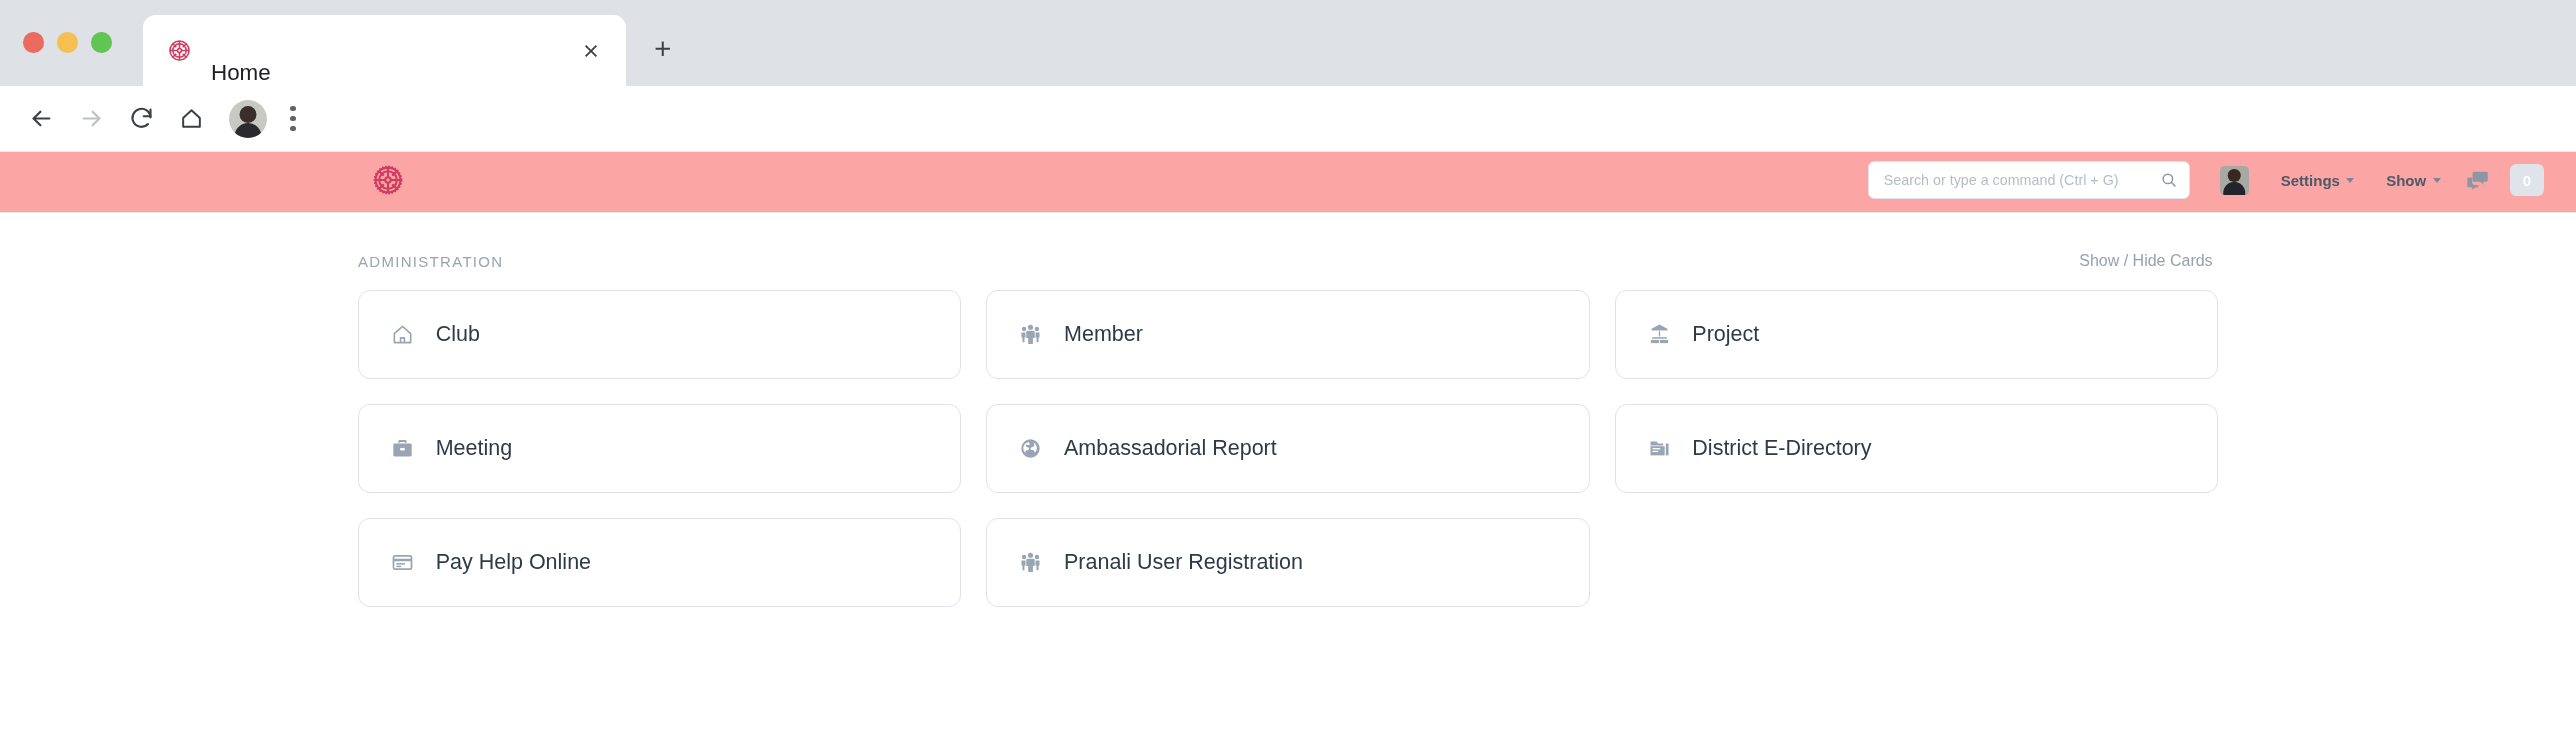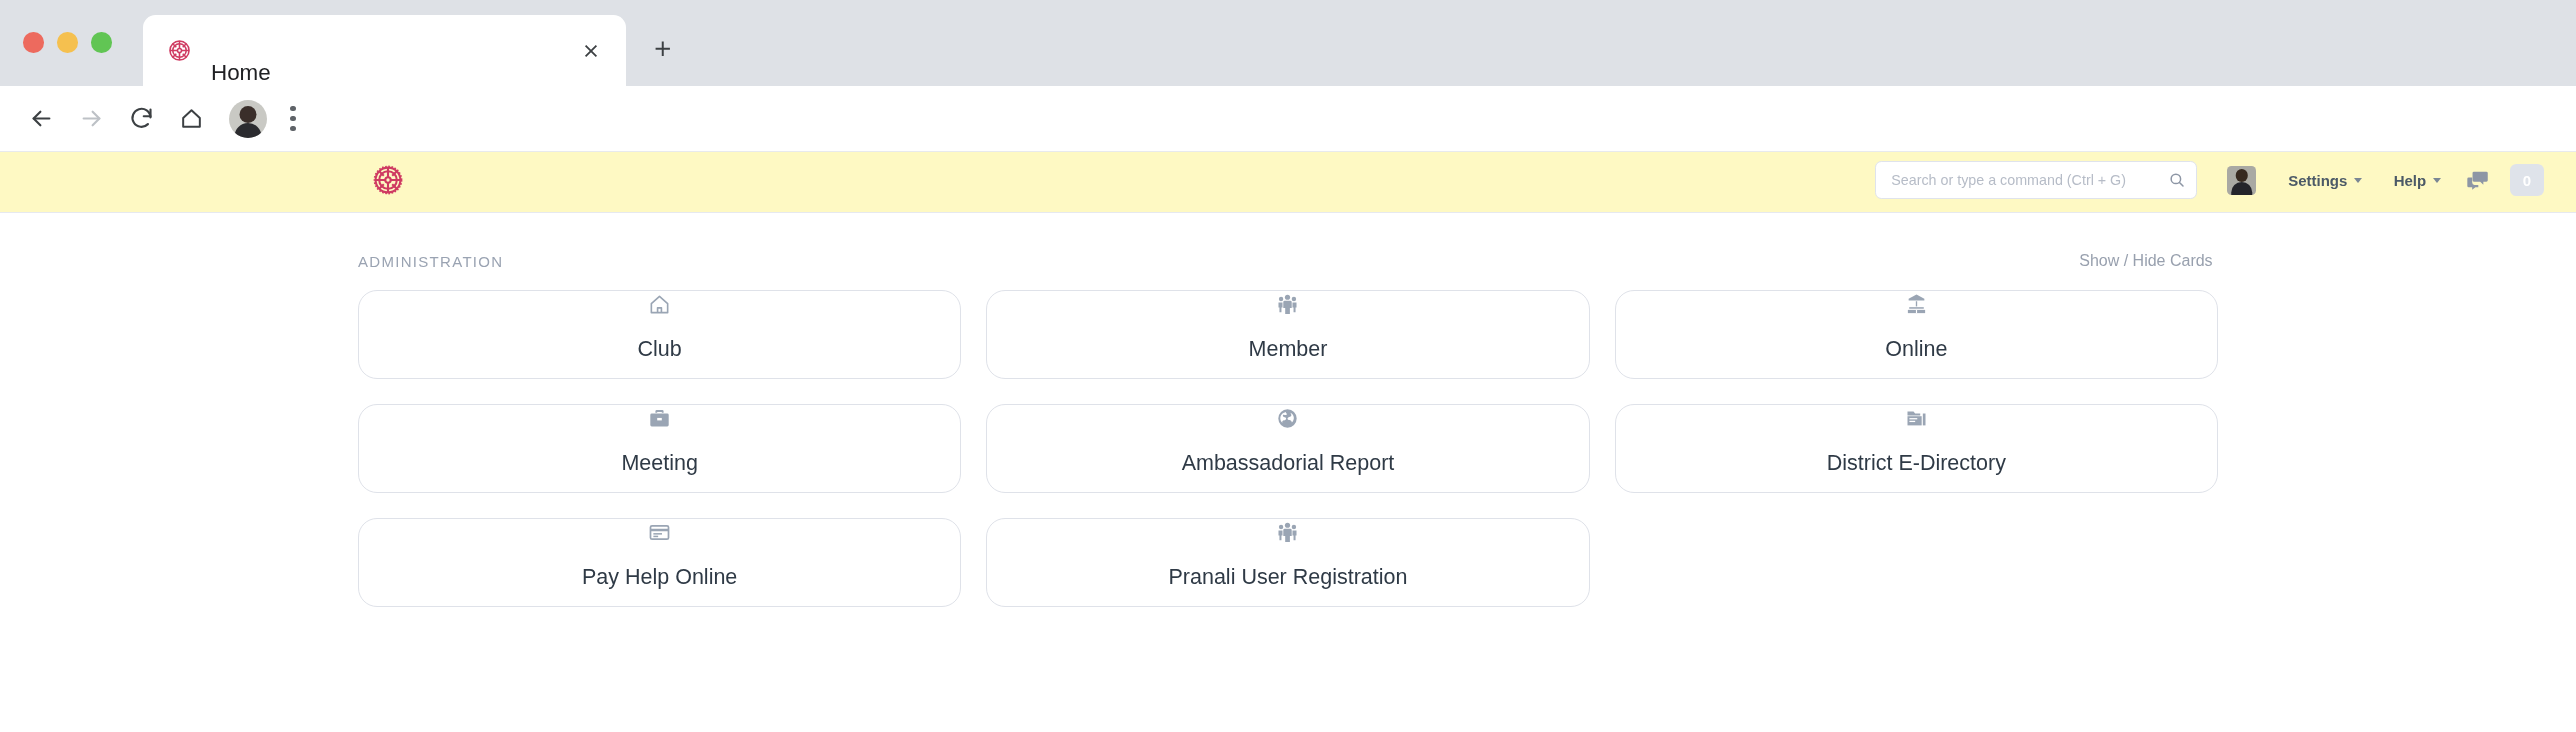--- a/index.html
+++ b/index.html
@@ -148,21 +148,21 @@
     margin-left: 7.2px;
     display: flex; flex-direction: column;
     align-items: center; justify-content: center;
     gap: 4.5px;
   }
   .menu-dots i { width: 5.4px; height: 5.4px; border-radius: 50%; background: #5f6368; display:block; }
 
   
   .app-header {
     height: 61px;
-    background: #fef9c3;
+    background: #fca5a5;
     border-bottom: 0.9px solid #e6e9ef;
     display: flex;
     align-items: center;
     padding: 0 32px 4px 0;
     position: relative;
   }
   .app-logo {
     margin-left: 371px;
     width: 34px; height: 34px;
     display: flex; align-items: center; justify-content: center;
@@ -281,26 +281,25 @@
 
   .cards-grid {
     display: grid;
     grid-template-columns: repeat(3, 1fr);
     gap: 25px 25px;
   }
   .card {
     height: 89px;
     background: #ffffff;
     border: 0.9px solid #dfe2e9;
-    border-radius: 19px;
+    border-radius: 12px;
     display: flex;
     align-items: center;
     padding: 0 30px;
     gap: 19.7px;
-    flex-direction: column;
   }
   .card-icon {
     width: 27px; height: 27px;
     flex: 0 0 27px;
     display: flex;
     align-items: center;
     justify-content: center;
     color: #9aa5b4;
   }
   .card-label {
@@ -411,21 +410,21 @@
       <span class="a-head"></span>
       <span class="a-body"></span>
     </span>
 
     <span class="hdr-link">
       <span>Settings</span>
       <span class="caret"></span>
     </span>
 
     <span class="hdr-link">
-      <span>Help</span>
+      <span>Show</span>
       <span class="caret"></span>
     </span>
 
     <span class="hdr-icon-btn">
       <svg width="23" height="23" viewBox="0 0 26 26" fill="currentColor">
         <path d="M9 3h14a1.6 1.6 0 0 1 1.6 1.6v8.2A1.6 1.6 0 0 1 23 14.4h-3.4v3.3L16 14.4H9a1.6 1.6 0 0 1-1.6-1.6V4.6A1.6 1.6 0 0 1 9 3z"></path>
         <path d="M3 9.5h4v5.9a2.6 2.6 0 0 0 2.6 2.6h4.3v2.6h-3.3L7 23.4v-2.8H3a1.5 1.5 0 0 1-1.5-1.5V11a1.5 1.5 0 0 1 1.5-1.5z"></path>
       </svg>
     </span>
 
@@ -470,21 +469,21 @@
       <div class="card">
         <span class="card-icon">
           <svg width="23" height="23" viewBox="0 0 24 24" fill="currentColor">
             <path d="M12 1.6 3.8 6.1v1.8h16.4V6.1z"></path>
             <rect x="11.3" y="8.6" width="1.4" height="5.4"></rect>
             <path d="M4.4 14.8h15.2v1.6H4.4z"></path>
             <path d="M3 17.6h18v3.4H3z"></path>
             <rect x="11.4" y="17.6" width="1.2" height="3.4" fill="#ffffff"></rect>
           </svg>
         </span>
-        <span class="card-label">Online</span>
+        <span class="card-label">Project</span>
       </div>
 
 
       <div class="card">
         <span class="card-icon">
           <svg width="23" height="23" viewBox="0 0 24 24" fill="currentColor">
             <path d="M9.2 3.2h5.6a1.5 1.5 0 0 1 1.5 1.5V6h-1.9V5.1H9.6V6H7.7V4.7a1.5 1.5 0 0 1 1.5-1.5z"></path>
             <rect x="2.4" y="6.8" width="19.2" height="13.6" rx="1.5"></rect>
             <rect x="9.6" y="11.4" width="4.8" height="2.6" fill="#ffffff"></rect>
           </svg>

